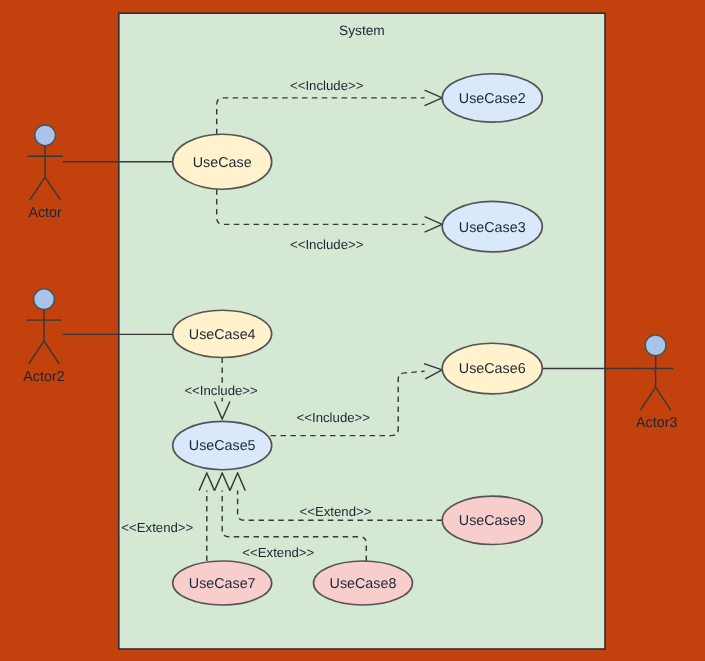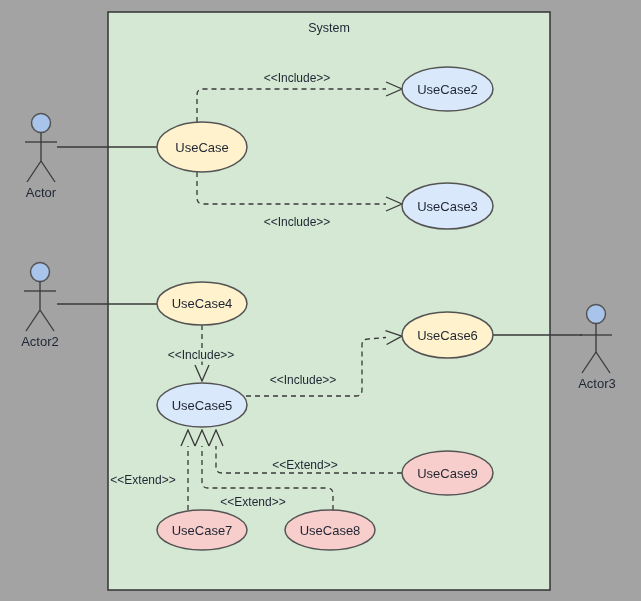--- a/index.html
+++ b/index.html
@@ -1,19 +1,19 @@
 <!DOCTYPE html>
 <html><head>
 <meta charset="utf-8">
 <style>
   html, body { margin: 0; padding: 0; background: #ffffff; }
   .stage {
     position: relative;
     width: 641px; height: 601px;
-    background: #a3a3a3;
+    background: #c2410c;
     font-family: "Liberation Sans", "DejaVu Sans", sans-serif;
     overflow: hidden;
   }
   svg text {
     font-family: "Liberation Sans", "DejaVu Sans", sans-serif;
     fill: #1f2633;
   }
   .node-label   { font-size: 13px; }
   .actor-label  { font-size: 13px; }
   .rel-label    { font-size: 12px; }

